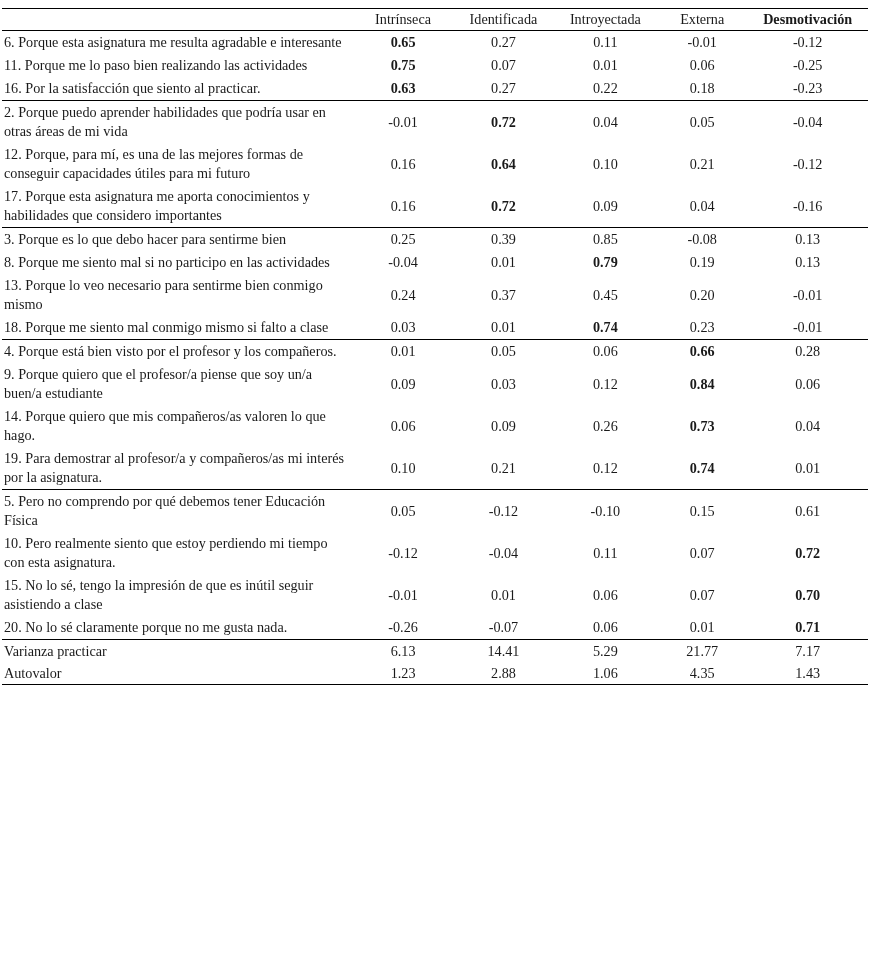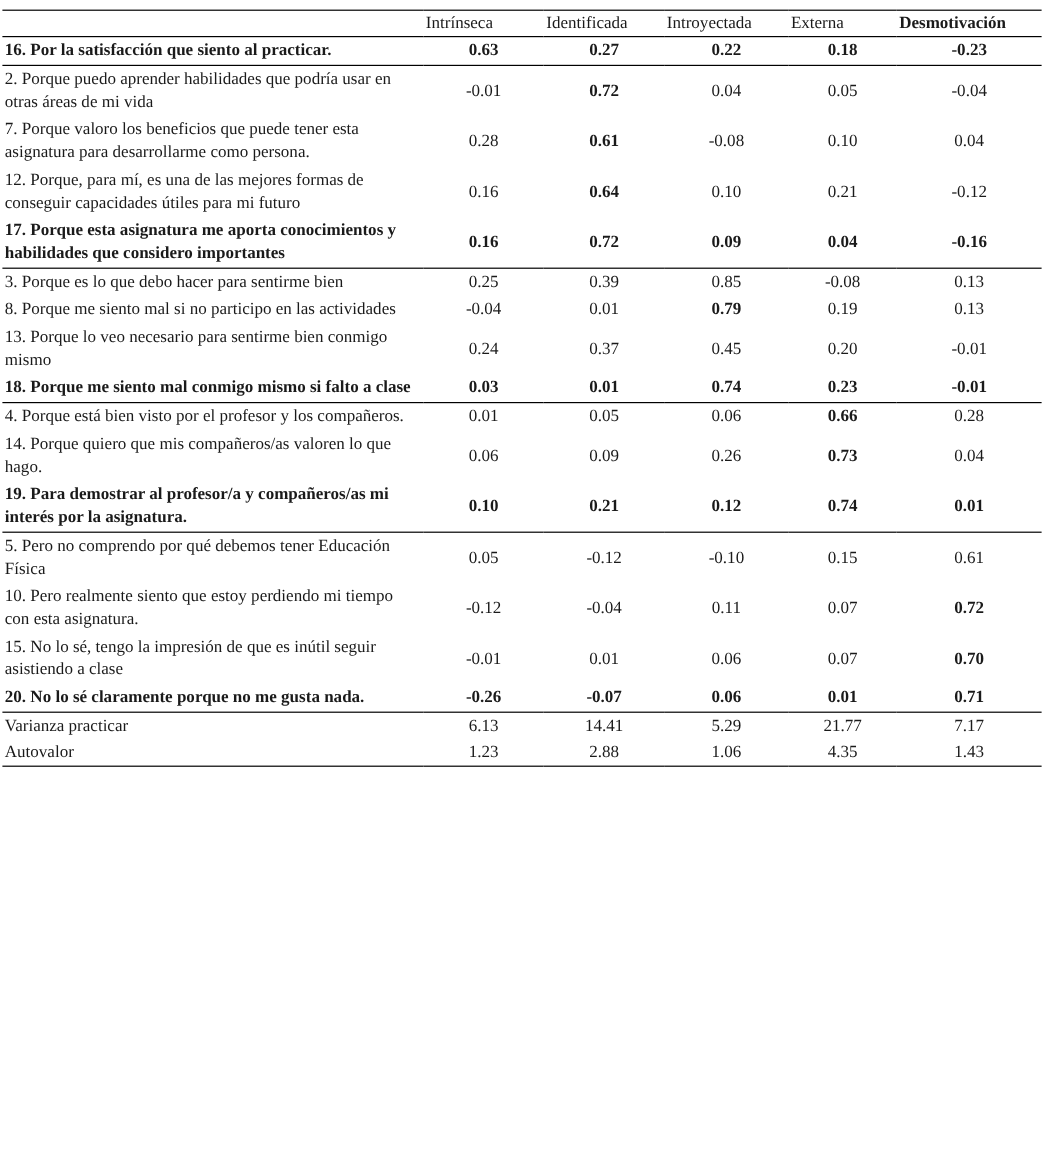--- a/index.html
+++ b/index.html
@@ -1,67 +1,75 @@
 <!DOCTYPE html>
 <html><head>
 <meta charset="utf-8">
 <style>
   html, body { margin:0; padding:0; background:#ffffff; }
   body { width:871px; height:980px; overflow:hidden; font-family:"DejaVu Serif","Liberation Serif",serif; color:#1a1a1a; }
   table { border-collapse:collapse; width:866px; margin-left:2px; margin-top:8px; font-size:14.2px; font-family:"Liberation Serif",serif; }
-  th { font-weight:normal; padding:1px 2px 2px 2px; text-align:left; border-top:1.5px solid #000; border-bottom:1.5px solid #000; white-space:nowrap; height:18px; }
+  th { font-weight:normal; padding:1px 2px 2px 2px; text-align:center; border-top:1.5px solid #000; border-bottom:1.5px solid #000; white-space:nowrap; height:18px; }
   th.lab { text-align:left; }
   td { padding:0 2px; vertical-align:middle; line-height:19px; }
   td.lab { text-align:left; width:342px; }
   td.num { text-align:center; }
   td.bold { font-weight:bold; }
   tr.row td { padding-top:2px; padding-bottom:2px; }
-  tr.group-end td { border-bottom:1.5px solid #000;font-weight:bold; }
+  tr.group-end td { border-bottom:1.5px solid #000; }
   tr.stat td { padding-top:2px; padding-bottom:1px; }
   tr.last td { border-bottom:1.5px solid #000; }
   .c1{width:95px;} .c2{width:95px;} .c3{width:98px;} .c4{width:85px;} .c5{width:115px;font-weight:bold;}
 </style>
 </head>
 <body>
 
 <table>
   <thead>
     <tr>
       <th class="lab"></th>
       <th class="c1">Intrínseca</th>
       <th class="c2">Identificada</th>
       <th class="c3">Introyectada</th>
       <th class="c4">Externa</th>
       <th class="c5">Desmotivación</th>
     </tr>
   </thead>
   <tbody id="tbody">
+      <tr class="row">
+        <td class="lab">6. Porque esta asignatura me resulta agradable e interesante</td>
+        <td class="num bold">0.65</td>
+        <td class="num">0.27</td>
+        <td class="num">0.11</td>
+        <td class="num">-0.01</td>
+        <td class="num">-0.12</td>
+      </tr>
+      <tr class="row">
+        <td class="lab">11. Porque me lo paso bien realizando las actividades</td>
+        <td class="num bold">0.75</td>
+        <td class="num">0.07</td>
+        <td class="num">0.01</td>
+        <td class="num">0.06</td>
+        <td class="num">-0.25</td>
+      </tr>
       <tr class="row group-end">
         <td class="lab">16. Por la satisfacción que siento al practicar.</td>
         <td class="num bold">0.63</td>
         <td class="num">0.27</td>
         <td class="num">0.22</td>
         <td class="num">0.18</td>
         <td class="num">-0.23</td>
       </tr>
       <tr class="row">
         <td class="lab">2. Porque puedo aprender habilidades que podría usar en otras áreas de mi vida</td>
         <td class="num">-0.01</td>
         <td class="num bold">0.72</td>
         <td class="num">0.04</td>
         <td class="num">0.05</td>
         <td class="num">-0.04</td>
-      </tr>
-      <tr class="row">
-        <td class="lab">7. Porque valoro los beneficios que puede tener esta asignatura para desarrollarme como persona.</td>
-        <td class="num">0.28</td>
-        <td class="num bold">0.61</td>
-        <td class="num">-0.08</td>
-        <td class="num">0.10</td>
-        <td class="num">0.04</td>
       </tr>
       <tr class="row">
         <td class="lab">12. Porque, para mí, es una de las mejores formas de conseguir capacidades útiles para mi futuro</td>
         <td class="num">0.16</td>
         <td class="num bold">0.64</td>
         <td class="num">0.10</td>
         <td class="num">0.21</td>
         <td class="num">-0.12</td>
       </tr>
       <tr class="row group-end">
@@ -104,20 +112,28 @@
         <td class="num">0.23</td>
         <td class="num">-0.01</td>
       </tr>
       <tr class="row">
         <td class="lab">4.  Porque está bien visto por el profesor y los compañeros.</td>
         <td class="num">0.01</td>
         <td class="num">0.05</td>
         <td class="num">0.06</td>
         <td class="num bold">0.66</td>
         <td class="num">0.28</td>
+      </tr>
+      <tr class="row">
+        <td class="lab">9. Porque quiero que el profesor/a piense que soy un/a buen/a estudiante</td>
+        <td class="num">0.09</td>
+        <td class="num">0.03</td>
+        <td class="num">0.12</td>
+        <td class="num bold">0.84</td>
+        <td class="num">0.06</td>
       </tr>
       <tr class="row">
         <td class="lab">14. Porque quiero que mis compañeros/as valoren lo que hago.</td>
         <td class="num">0.06</td>
         <td class="num">0.09</td>
         <td class="num">0.26</td>
         <td class="num bold">0.73</td>
         <td class="num">0.04</td>
       </tr>
       <tr class="row group-end">

